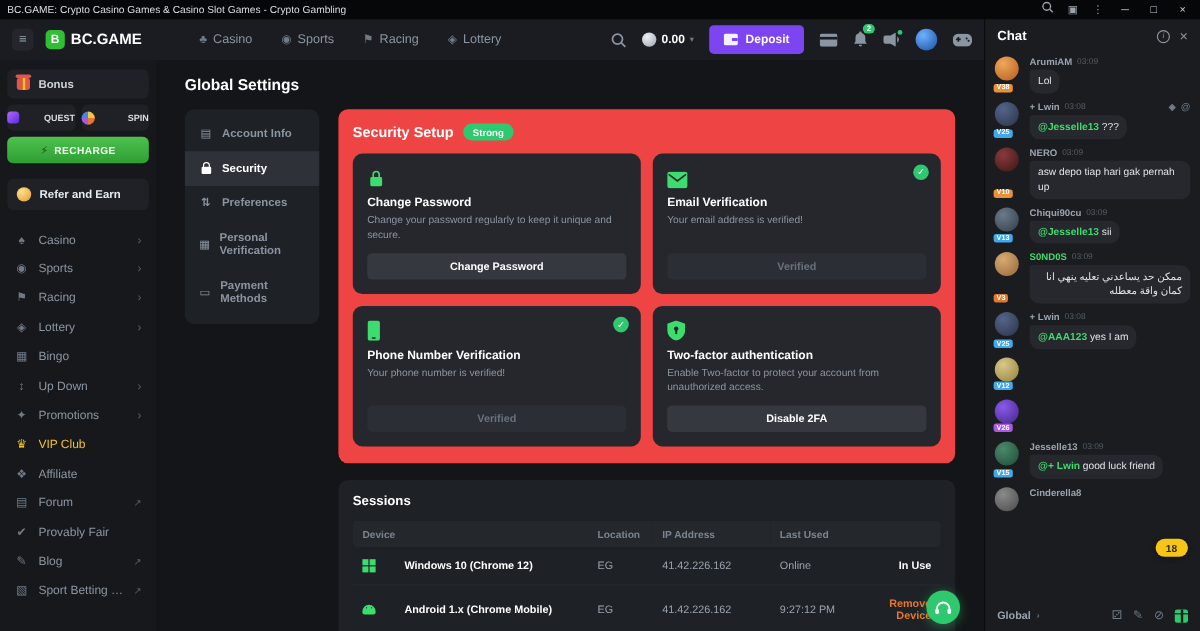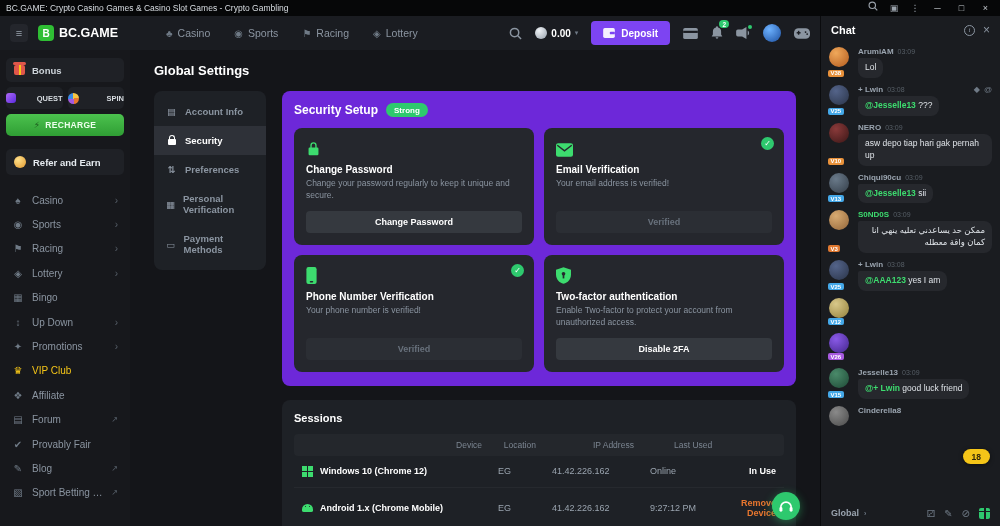--- a/index.html
+++ b/index.html
@@ -62,43 +62,43 @@
   .page-title{font-size:13px;font-weight:bold;margin-bottom:13px}
   .settings-row{display:flex;gap:16px;align-items:flex-start}
   .settings-nav{width:112px;background:#1e2126;border-radius:8px;padding:6px 0;flex:0 0 auto}
   .snav-item{display:flex;align-items:center;gap:8px;padding:9px 12px;font-size:9.5px;color:#8b95a1;font-weight:bold}
   .snav-item.active{background:#2e3138;color:#fff}
   .snav-ico{width:11px;text-align:center;font-size:9.5px}
   .mini-lock{width:8px;height:6px;background:currentColor;border-radius:1px;position:relative;margin:3px 1.5px 0}
   .mini-lock::before{content:'';position:absolute;top:-4px;left:1px;width:4px;height:5px;border:1.3px solid currentColor;border-bottom:none;border-radius:4px 4px 0 0}
   .settings-panels{flex:1;display:flex;flex-direction:column;gap:14px;min-width:0}
 
-  .sec-panel{background:#6d28d9;border-radius:8px;padding:12px 12px 14px}
+  .sec-panel{background:#ef4444;border-radius:8px;padding:12px 12px 14px}
   .sec-head{display:flex;align-items:center;gap:8px;margin-bottom:11px}
   .sec-title{font-size:12px;font-weight:bold}
   .badge-strong{background:#2ec96e;color:#fff;font-size:8px;font-weight:bold;border-radius:9px;padding:2.5px 8px}
   .sec-grid{display:grid;grid-template-columns:1fr 1fr;gap:10px}
   .sec-card{background:#25272d;border-radius:8px;padding:11px 12px 12px;position:relative;display:flex;flex-direction:column;min-height:100px}
   .check{position:absolute;top:9px;right:10px;width:13px;height:13px;border-radius:50%;background:#2ec96e;color:#fff;font-size:8px;display:flex;align-items:center;justify-content:center}
   .sec-ico{height:18px;margin-bottom:7px;display:flex;align-items:flex-end}
   .sec-card-title{font-size:10px;font-weight:bold;margin-bottom:3px}
   .sec-desc{font-size:8.5px;color:#8b95a1;line-height:1.4;flex:1}
   .sec-btn{margin-top:9px;height:22px;border-radius:4px;background:#35393f;color:#fff;font-size:9px;font-weight:bold;display:flex;align-items:center;justify-content:center}
   .sec-btn.muted{background:#2b2e34;color:#68717c}
 
   .sess-panel{background:#1e2126;border-radius:8px;padding:12px}
   .sess-title{font-size:11px;font-weight:bold;margin-bottom:10px}
   table{width:100%;border-collapse:collapse}
-  th{background:#24272c;font-size:8.5px;color:#7b8591;text-align:right;padding:6px 8px;font-weight:normal}
+  th{background:#24272c;font-size:8.5px;color:#7b8591;text-align:left;padding:6px 8px;font-weight:bold}
   th:first-child{border-radius:4px 0 0 4px}
   th:last-child{border-radius:0 4px 4px 0}
   td{font-size:9px;color:#9aa4af;padding:10px 8px;border-bottom:1px solid #26292e}
   tr:last-child td{border-bottom:none}
   .col-device{width:40%}.col-loc{width:11%}.col-ip{width:20%}.col-last{width:16%}.col-act{width:13%}
-  .device-cell{color:#fff;font-weight:bold;display:flex;align-items:center;gap:7px}
+  .device-cell{color:#fff;font-weight:bold;display:flex;align-items:center;gap:24px}
   td.action-inuse{color:#fff;font-weight:bold;text-align:right}
   td.action-remove{color:#e8762e;font-weight:bold;text-align:right}
   .windows-icon{display:grid;grid-template-columns:5px 5px;grid-template-rows:5px 5px;gap:1px;flex:0 0 auto}
   .windows-icon i{background:#3ddc6f;display:block}
   .android-icon{width:11px;height:8px;background:#3ddc6f;border-radius:6px 6px 2px 2px;position:relative;flex:0 0 auto}
   .android-icon::before,.android-icon::after{content:'';position:absolute;top:2px;width:1.6px;height:1.6px;border-radius:50%;background:#17181c}
   .android-icon::before{left:2.6px}.android-icon::after{right:2.6px}
 
   .support-fab{position:absolute;right:20px;bottom:6px;width:28px;height:28px;border-radius:50%;background:#2ec96e;display:flex;align-items:center;justify-content:center;box-shadow:0 2px 10px rgba(46,201,110,.45)}
 

